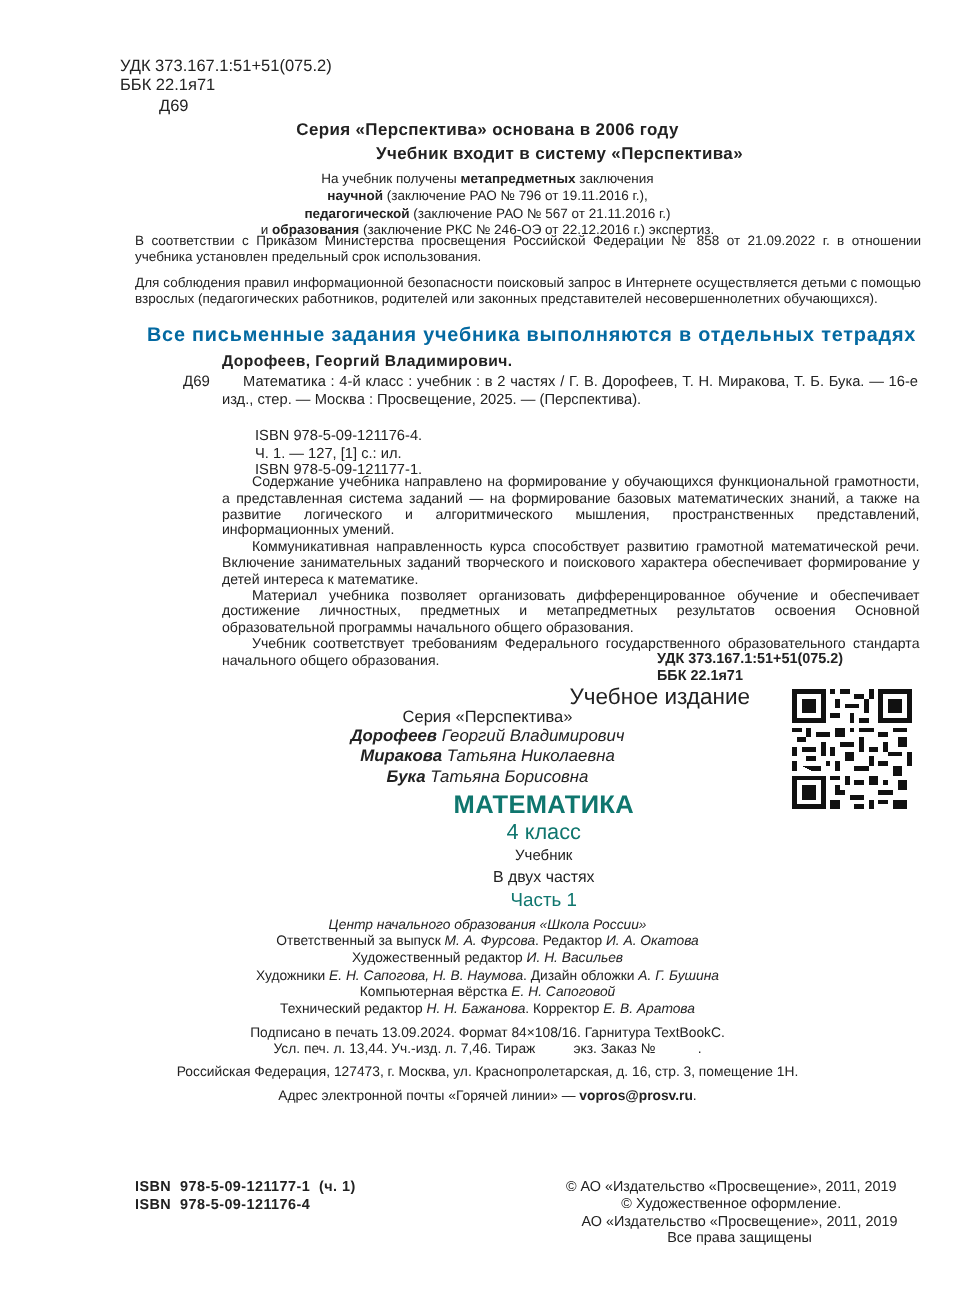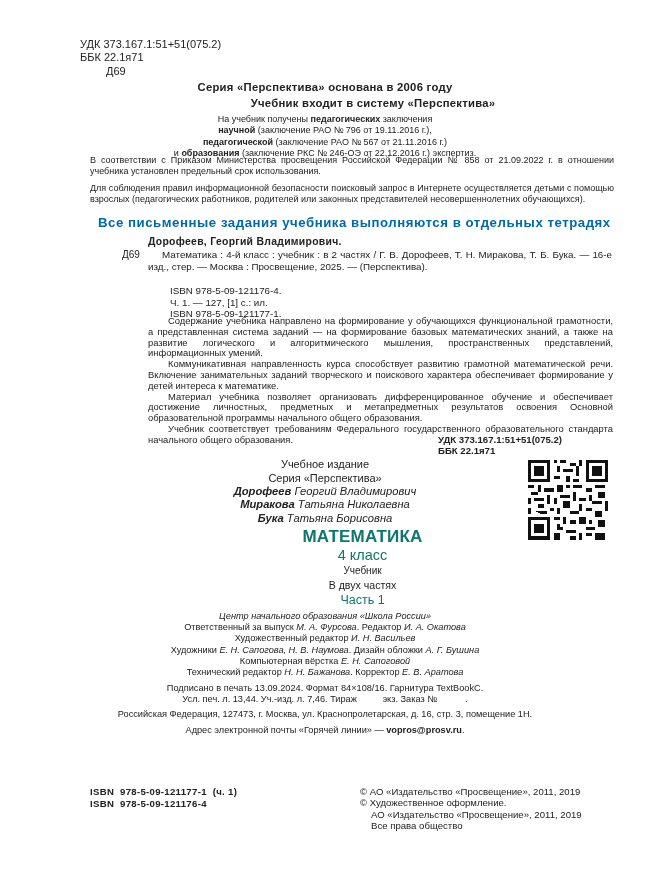--- a/index.html
+++ b/index.html
@@ -36,60 +36,60 @@
   #biblio-desc { left: 148px; top: 249px; width: 464px; font-size: 9.8px; line-height: 11.7px; }
   #biblio-desc .p1 { text-indent: 14px; text-align: justify; text-align-last: left; }
   #biblio-isbns { left: 170px; top: 284px; font-size: 9.8px; line-height: 11.7px; }
 
   #annot { left: 148px; top: 316px; width: 465px; font-size: 9.4px; line-height: 10.8px; }
   #annot p { margin: 0; text-indent: 20px; text-align: justify; }
 
   #udk-mid { left: 438px; top: 434px; font-size: 9.6px; line-height: 11.4px; font-weight: bold; }
 
   #imprint { left: 150px; width: 350px; top: 459px; text-align: center; }
-  .imp-type { font-size: 11px; line-height: 11px; }
+  .imp-type { font-size: 15px; line-height: 11px; text-align: right; }
   .imp-series { font-size: 11px; line-height: 14px; margin-top: 1px; }
   .imp-auth { font-size: 11.2px; line-height: 13.4px; font-style: italic; }
 
   #title-block { left: 200px; width: 325px; top: 528px; text-align: center; }
   .orange { color: #0f766e; }
   .ttl { font-size: 17px; font-weight: bold; line-height: 18px; letter-spacing: 0.2px; }
   .grade { font-size: 14.5px; line-height: 18px; }
   .kind { font-size: 10px; line-height: 14px; }
   .parts { font-size: 10.6px; line-height: 15px; }
   .part1 { font-size: 12.5px; line-height: 15px; }
 
   #staff { left: 0; width: 650px; top: 611px; text-align: center; }
   #staff div { font-size: 9.2px; line-height: 11.2px; white-space: nowrap; }
 
   #print { left: 0; width: 650px; top: 683px; text-align: center; }
   #print div { font-size: 9.2px; line-height: 11.2px; white-space: nowrap; }
   #print .gap { height: 4px; }
 
   #isbn-bottom { left: 90px; top: 786px; font-size: 9.6px; line-height: 11.8px; font-weight: bold; letter-spacing: 0.3px; }
-  #copyright { left: 360px; top: 786px; width: 255px; font-size: 9.6px; line-height: 11.3px; }
+  #copyright { left: 360px; top: 786px; width: 255px; font-size: 9.6px; line-height: 11.3px; text-align: center; }
   #copyright div { white-space: nowrap; }
   #copyright .ind { padding-left: 11px; }
 
   #qr { left: 528px; top: 459px; width: 80px; height: 81px; }
 </style>
 </head>
 <body>
 
 <div id="udk-top" class="abs">
   <div>УДК  373.167.1:51+51(075.2)</div>
   <div>ББК  22.1я71</div>
   <div class="ind">Д69</div>
 </div>
 
 <div id="series-1" class="abs series-head">Серия «Перспектива» основана в 2006 году</div>
 <div id="series-2" class="abs series-head">Учебник входит в систему «Перспектива»</div>
 
 <div id="concl" class="abs">
-  <div><span>На учебник получены </span><b>педагогических</b><span> заключения</span></div>
+  <div><span>На учебник получены </span><b>метапредметных</b><span> заключения</span></div>
   <div><b>научной</b><span> (заключение РАО № 796 от 19.11.2016 г.),</span></div>
   <div><b>педагогической</b><span> (заключение РАО № 567 от 21.11.2016 г.)</span></div>
   <div><span>и </span><b>образования</b><span> (заключение РКС № 246-ОЭ от 22.12.2016 г.) экспертиз.</span></div>
 </div>
 
 <div id="order" class="abs">В соответствии с Приказом Министерства просвещения Российской Федерации № 858 от 21.09.2022 г. в отношении учебника установлен предельный срок использования.</div>
 <div id="safety" class="abs">Для соблюдения правил информационной безопасности поисковый запрос в Интернете осуществляется детьми с помощью взрослых (педагогических работников, родителей или законных представителей несовершеннолетних обучающихся).</div>
 
 <div id="blue-head" class="abs">Все письменные задания учебника выполняются в отдельных тетрадях</div>
 
@@ -165,14 +165,14 @@
 
 <div id="isbn-bottom" class="abs">
   <div style="white-space:pre;">ISBN  978-5-09-121177-1  (ч. 1)</div>
   <div style="white-space:pre;">ISBN  978-5-09-121176-4</div>
 </div>
 
 <div id="copyright" class="abs">
   <div>© АО «Издательство «Просвещение», 2011, 2019</div>
   <div>© Художественное оформление.</div>
   <div class="ind">АО «Издательство «Просвещение», 2011, 2019</div>
-  <div class="ind">Все права общество</div>
+  <div class="ind">Все права защищены</div>
 </div>
 
 </body></html>

